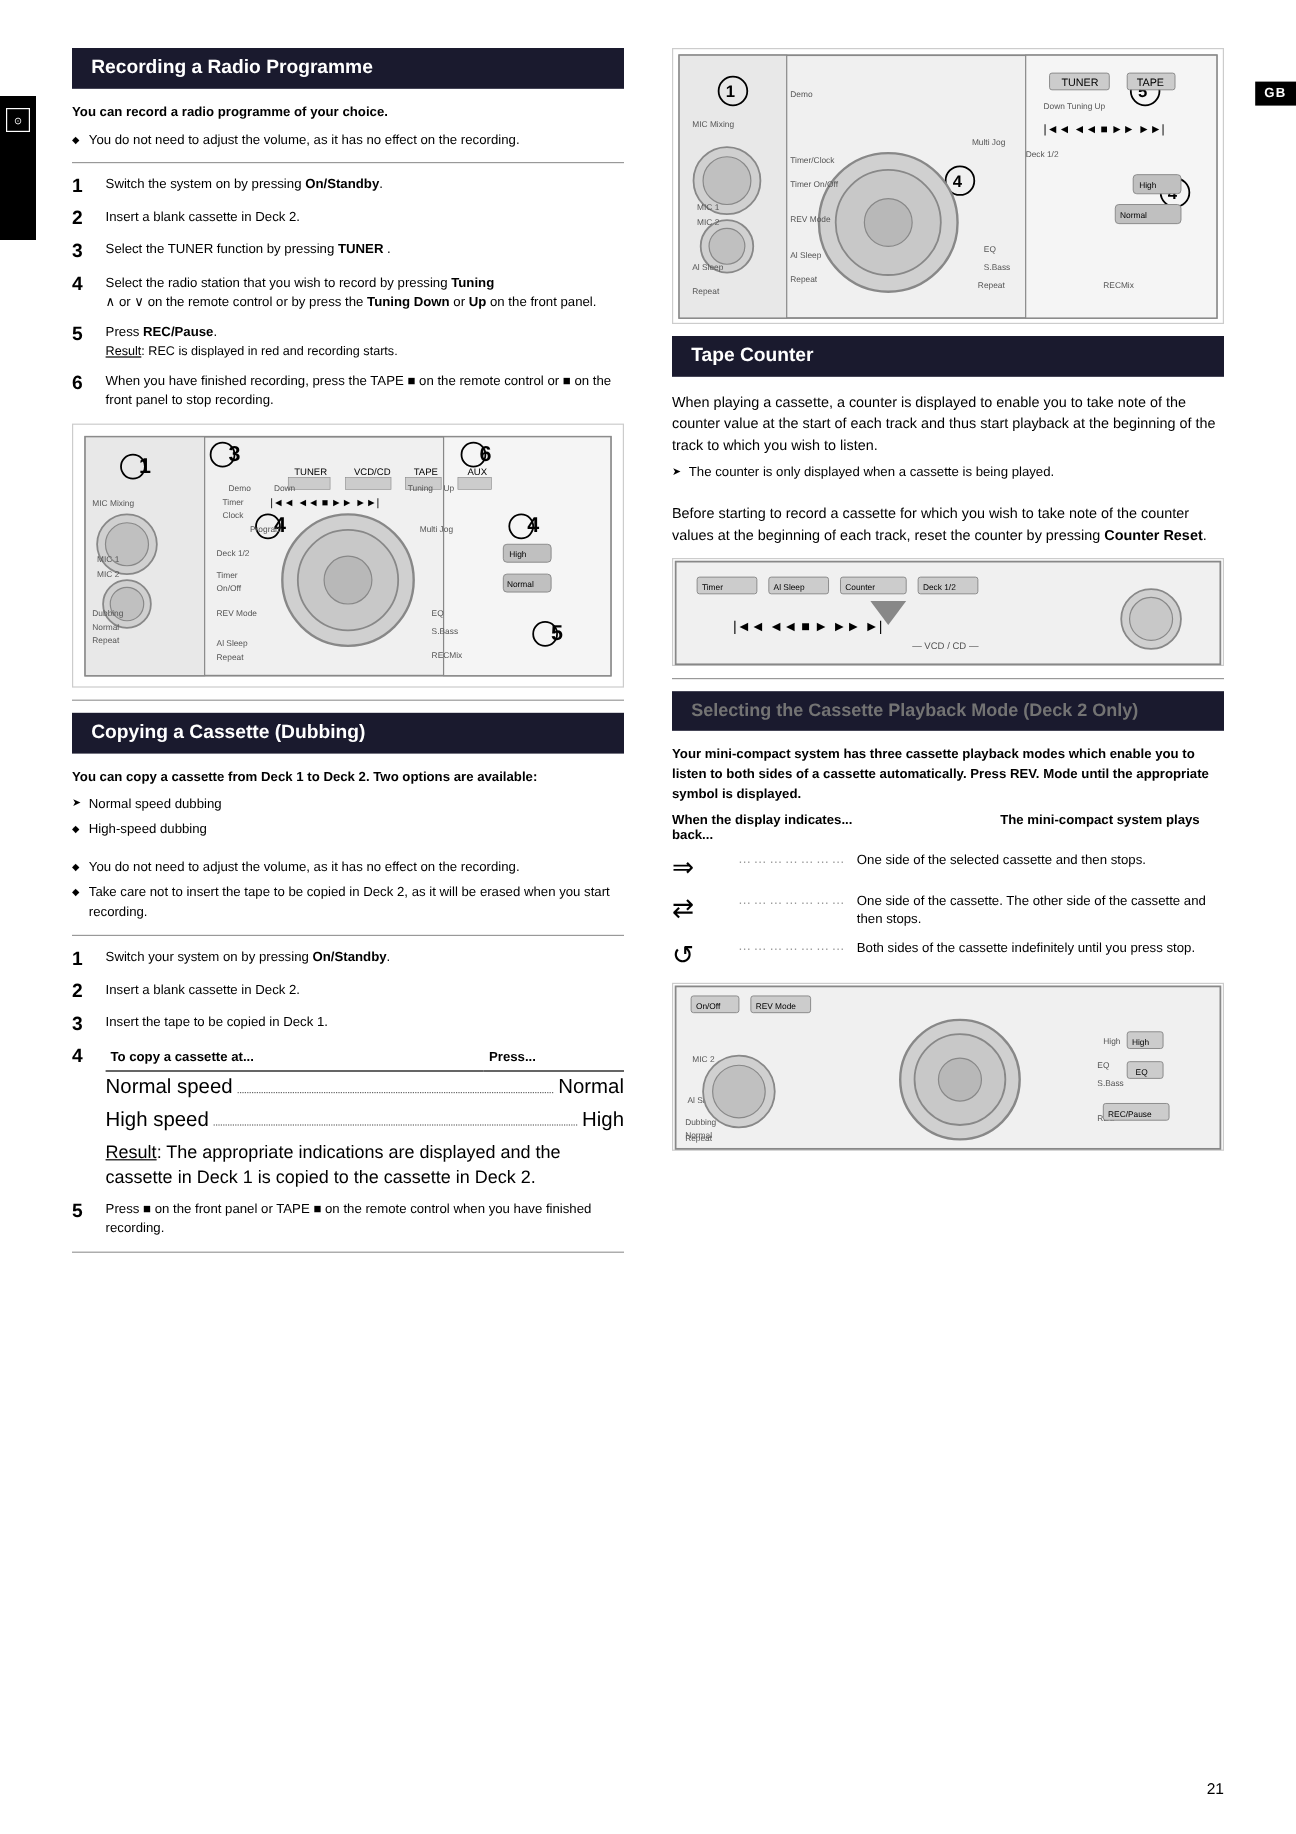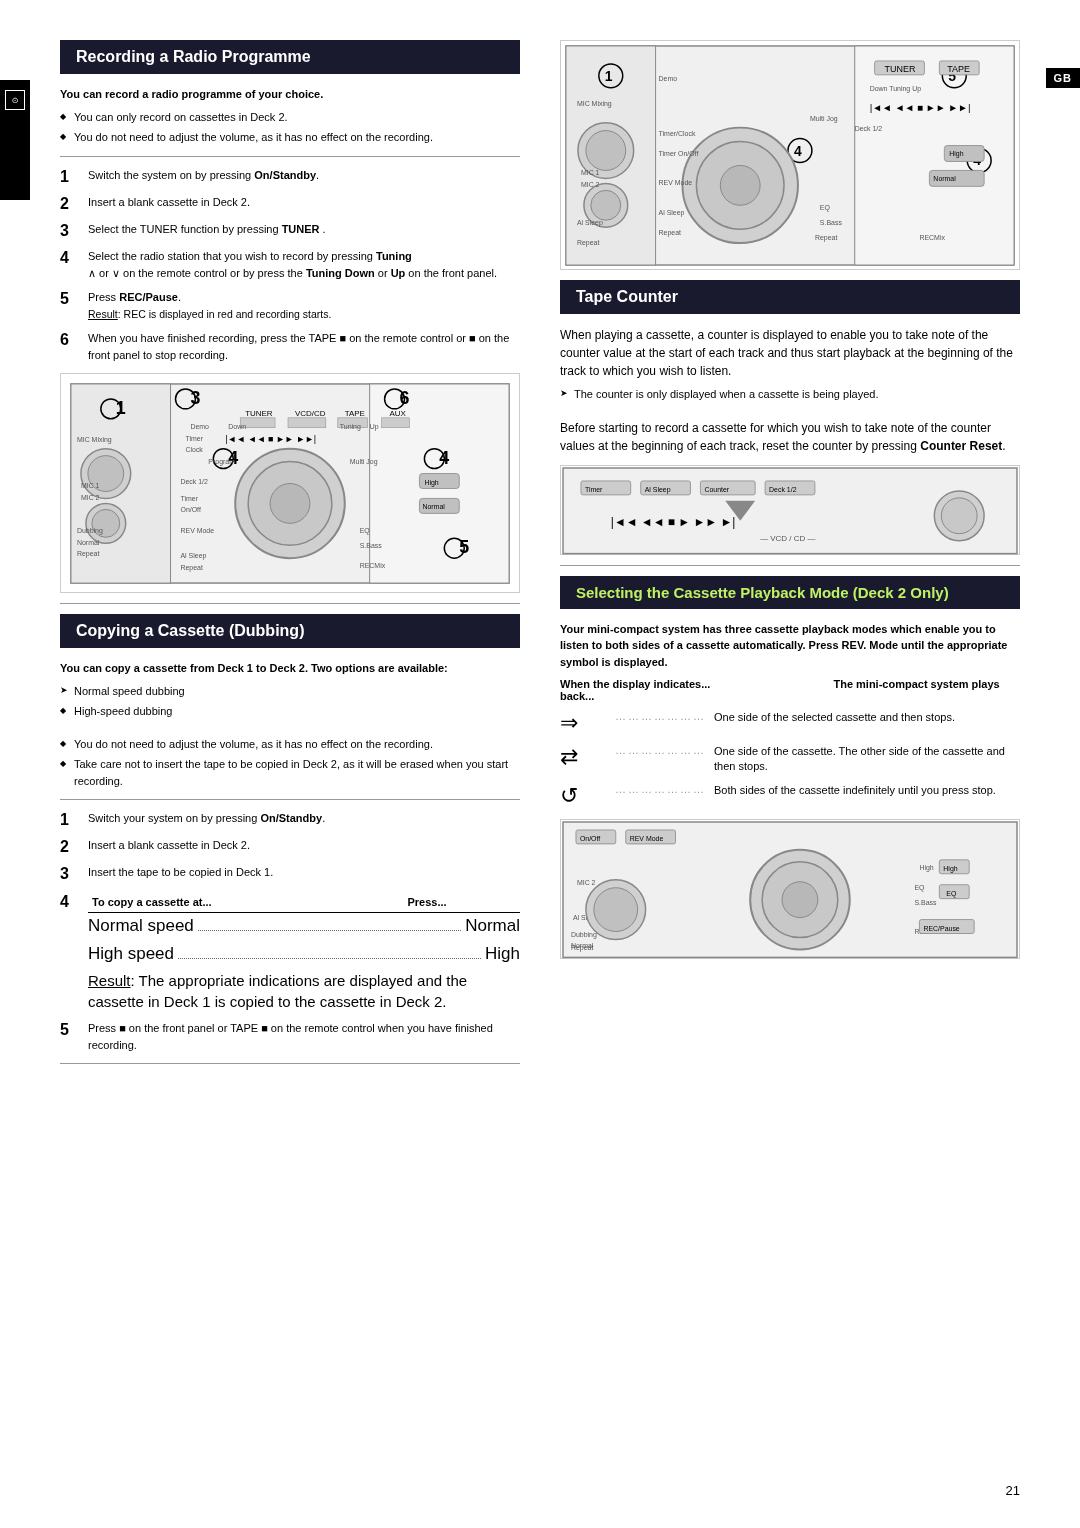--- a/index.html
+++ b/index.html
@@ -51,21 +51,21 @@
     .section-header {
       background: #1a1a2e;
       color: #fff;
       font-size: 16px;
       font-weight: bold;
       padding: 8px 16px;
       margin-bottom: 12px;
     }
     .section-header-dark {
       background: #1a1a2e;
-      color: #bef264;
+      color: #737373;
       font-size: 15px;
       font-weight: bold;
       padding: 8px 16px;
       margin-bottom: 12px;
     }
 
     
     .left-sidebar-strip {
       position: absolute;
       left: 0;
@@ -228,21 +228,20 @@
 
   <div class="clearfix">
 
     <div class="left-column">
 
       
       <div class="section-header">Recording a Radio Programme</div>
 
       <div class="section-intro">You can record a radio programme of your choice.</div>
 
-      <div class="bullet-item">You can only record on cassettes in Deck 2.</div>
       <div class="bullet-item">You do not need to adjust the volume, as it has no effect on the recording.</div>
 
       <hr class="section-rule">
 
       <div class="numbered-step">
         <span class="step-num">1</span>
         <div class="step-content">
           Switch the system on by pressing <b>On/Standby</b>.
         </div>
       </div>

